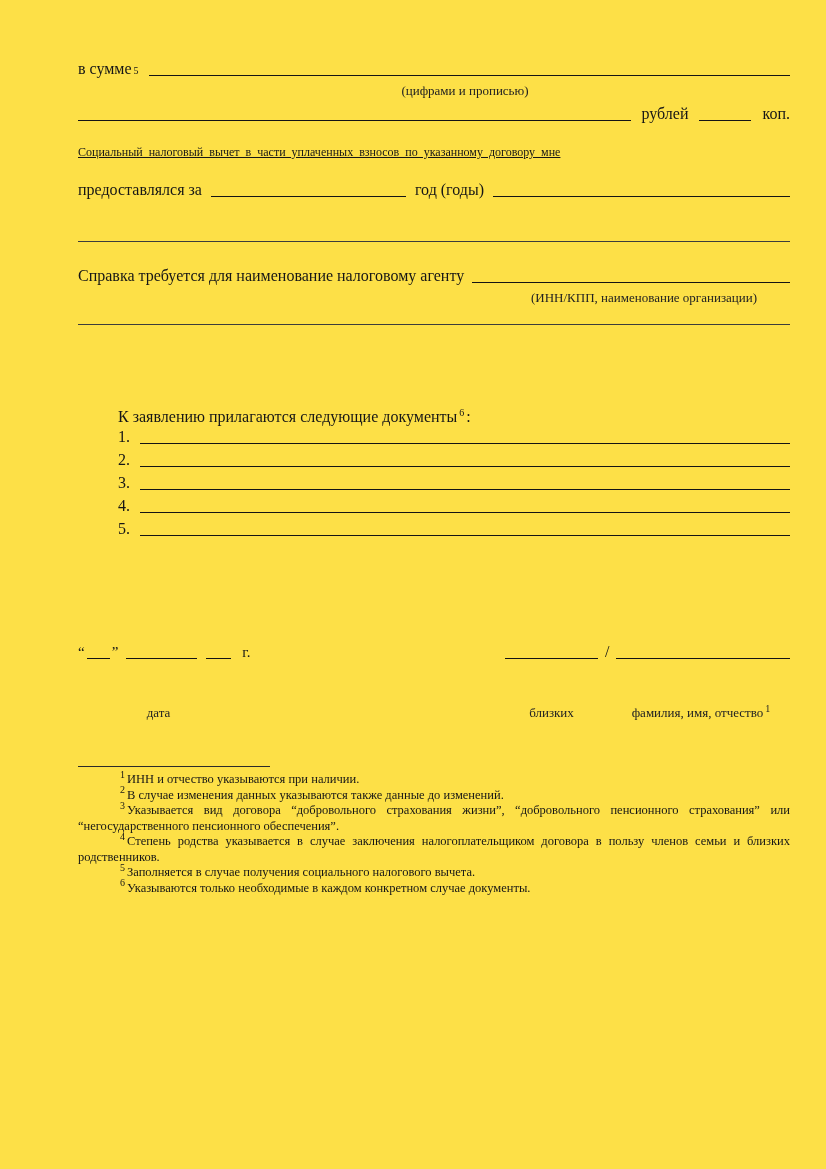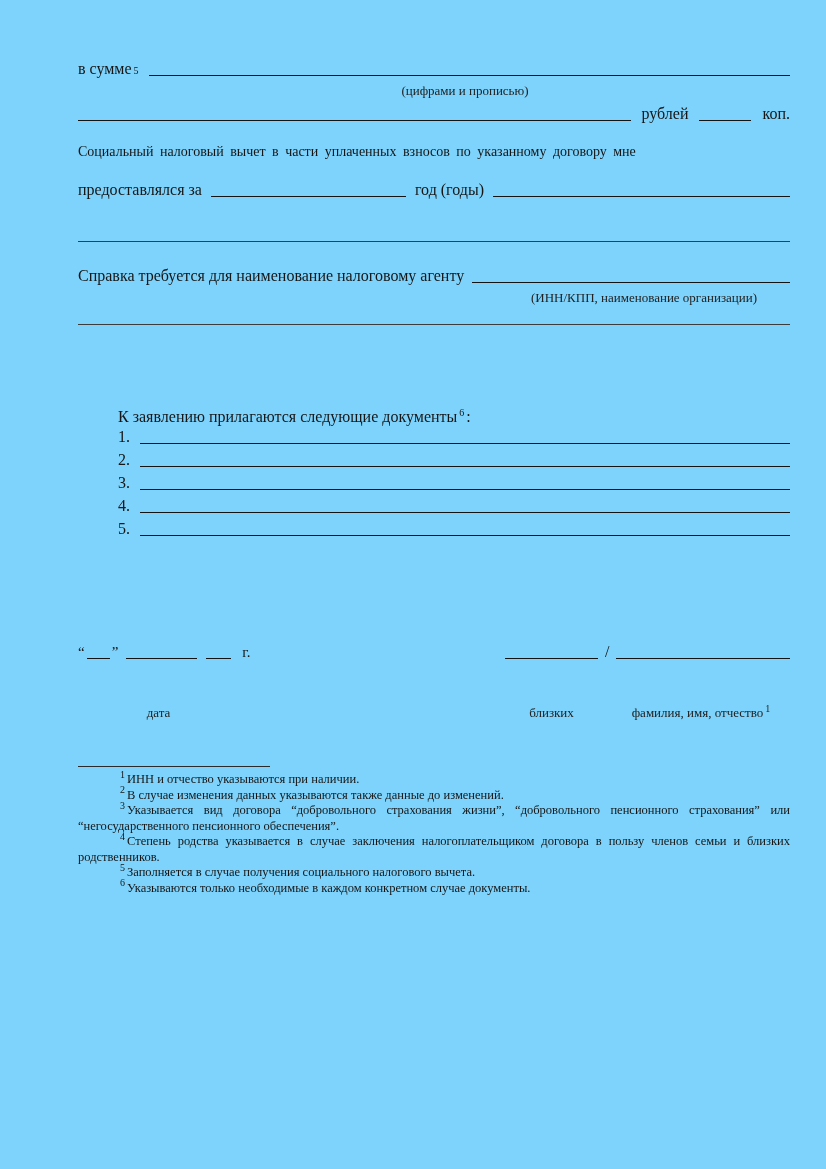--- a/index.html
+++ b/index.html
@@ -1,38 +1,38 @@
 <!DOCTYPE html>
 <html lang="ru"><head>
 <meta charset="utf-8">
 <style>
   html, body { margin: 0; padding: 0; background: #e8e8e8; }
   .page {
     position: relative;
     width: 826px;
     height: 1169px;
-    background: #7dd3fc;
+    background: #fde047;
     font-family: "Liberation Serif", "DejaVu Serif", serif;
     color: #161616;
     overflow: hidden;
   }
   .sec { position: absolute; left: 78px; width: 712px; }
   .row { display: flex; align-items: baseline; }
   .line {
     border-bottom: 1px solid #141414;
     height: 1px;
     position: relative;
     top: 2px;
   }
   .grow { flex: 1 1 auto; }
   .txt { font-size: 16px; line-height: 22px; white-space: nowrap; }
   sup.ref { font-size: 10px; vertical-align: super; line-height: 0; margin: 0 2px; }
   .caption { font-size: 13px; color: #222; text-align: center; line-height: 15px; }
   .hr { position: absolute; left: 78px; width: 712px; border-top: 1.4px solid #3c3c3c; }
-  .para { margin: 0; font-size: 14px; line-height: 20px; word-spacing: 3px; }
+  .para { margin: 0; font-size: 12px; line-height: 20px; word-spacing: 3px; text-decoration: underline; }
   .att-head { margin-left: 40px; font-size: 16px; line-height: 23px; }
   .att-row { display: flex; align-items: baseline; height: 23px; font-size: 16px; }
   .att-num { margin-left: 40px; width: 16px; flex: 0 0 auto; }
   .att-row .line { margin-left: 6px; }
   .fn { margin: 0; font-size: 12.5px; line-height: 15.5px; text-indent: 40px; }
   .fn.just { text-align: justify; }
   .fn-divider { width: 192px; border-top: 1px solid #2a2a2a; margin-bottom: 5px; }
   .sig-label { font-size: 13px; color: #222; text-align: center; line-height: 16px; margin-top: 40px; }
 </style>
 </head>

